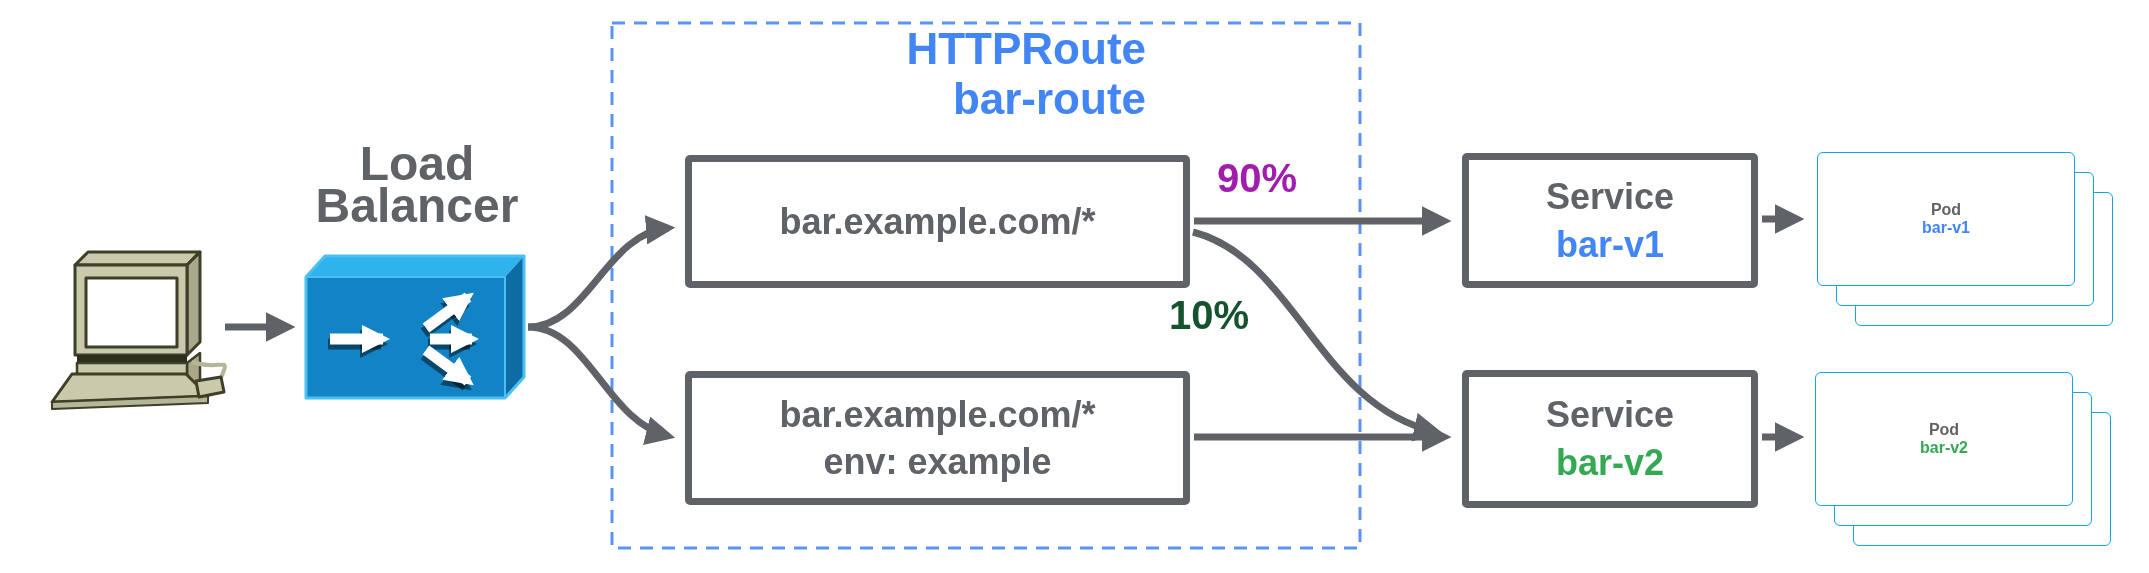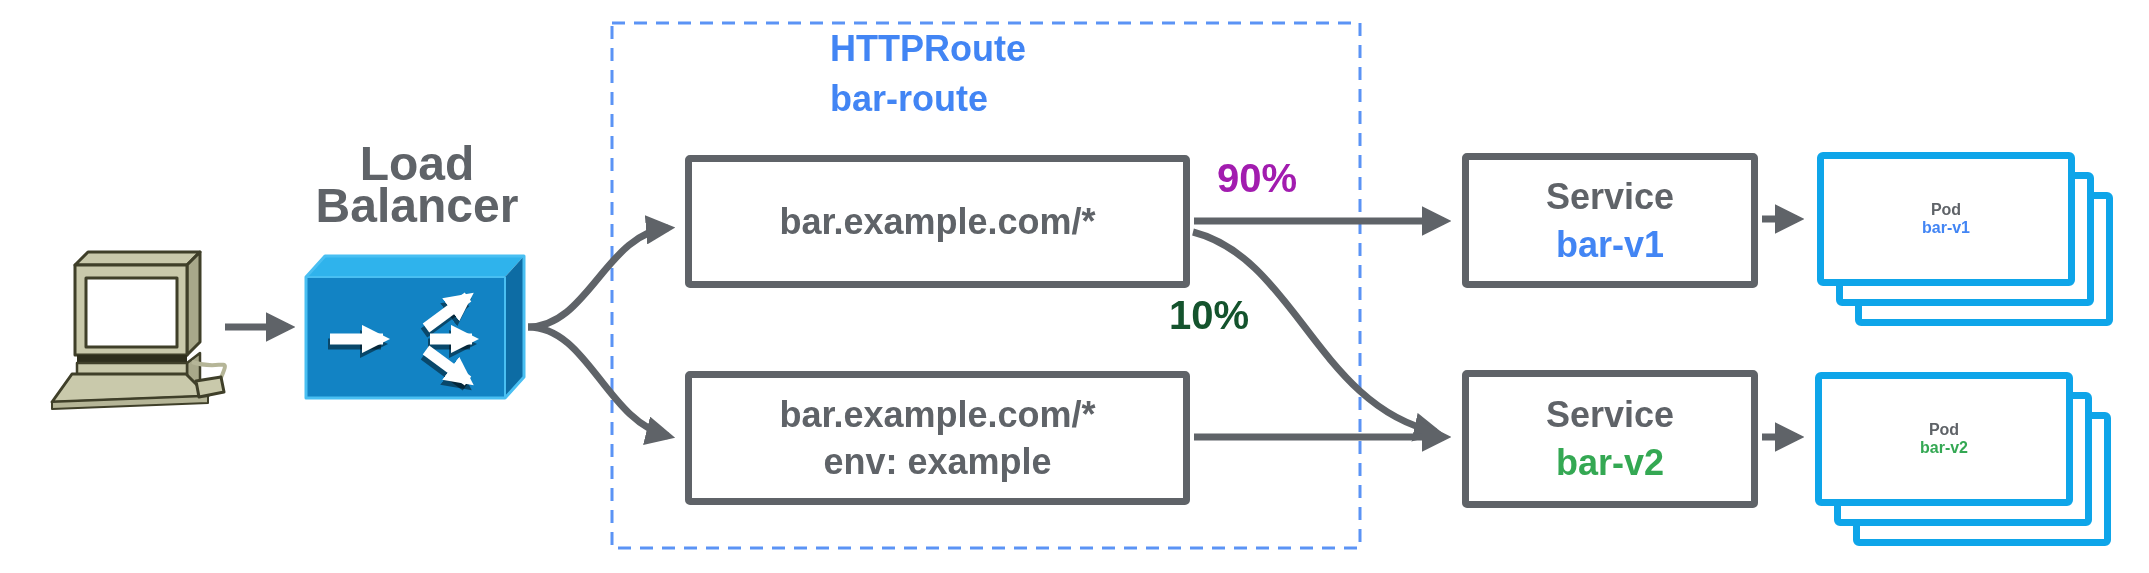--- a/index.html
+++ b/index.html
@@ -13,27 +13,27 @@
     position:absolute;box-sizing:border-box;background:#ffffff;
     border:7px solid #5F6368;border-radius:5px;
     display:flex;flex-direction:column;align-items:center;justify-content:center;
     text-align:center;color:#5F6368;
   }
   .node-box .line{font-size:36px;line-height:48px;white-space:nowrap;}
   .pct{position:absolute;width:150px;text-align:center;font-size:40px;line-height:42px;}
   .pod-stack{position:absolute;}
   .stack-card{
     position:absolute;box-sizing:border-box;background:#ffffff;
-    border:7px solid #0ea5e9;border-radius:6px;
+    border:1px solid #0ea5e9;border-radius:6px;
   }
   .stack-main{
     display:flex;flex-direction:column;align-items:center;justify-content:center;
     text-align:center;color:#5F6368;
   }
-  .title-blue{position:absolute;text-align:left;font-size:36px;line-height:50px;}
+  .title-blue{position:absolute;text-align:right;font-size:44px;line-height:50px;}
 </style>
 </head>
 <body>
 
 <div class="canvas">
 
   <svg class="layer" width="2149" height="573" viewBox="0 0 2149 573">
     <defs>
       <marker id="ag" viewBox="0 0 10 10" refX="7.5" refY="5" markerWidth="4.2" markerHeight="4.2" orient="auto-start-reverse" markerUnits="strokeWidth">
         <path d="M0,0 L10,5 L0,10 z" fill="#5F6368"></path>

